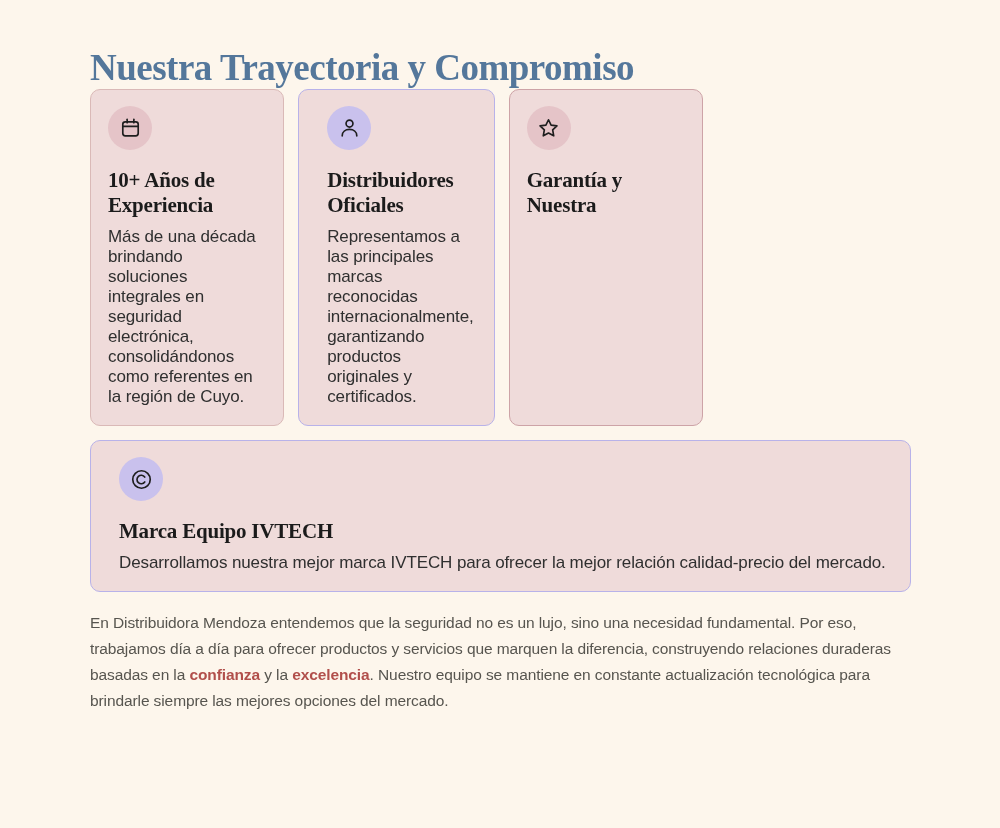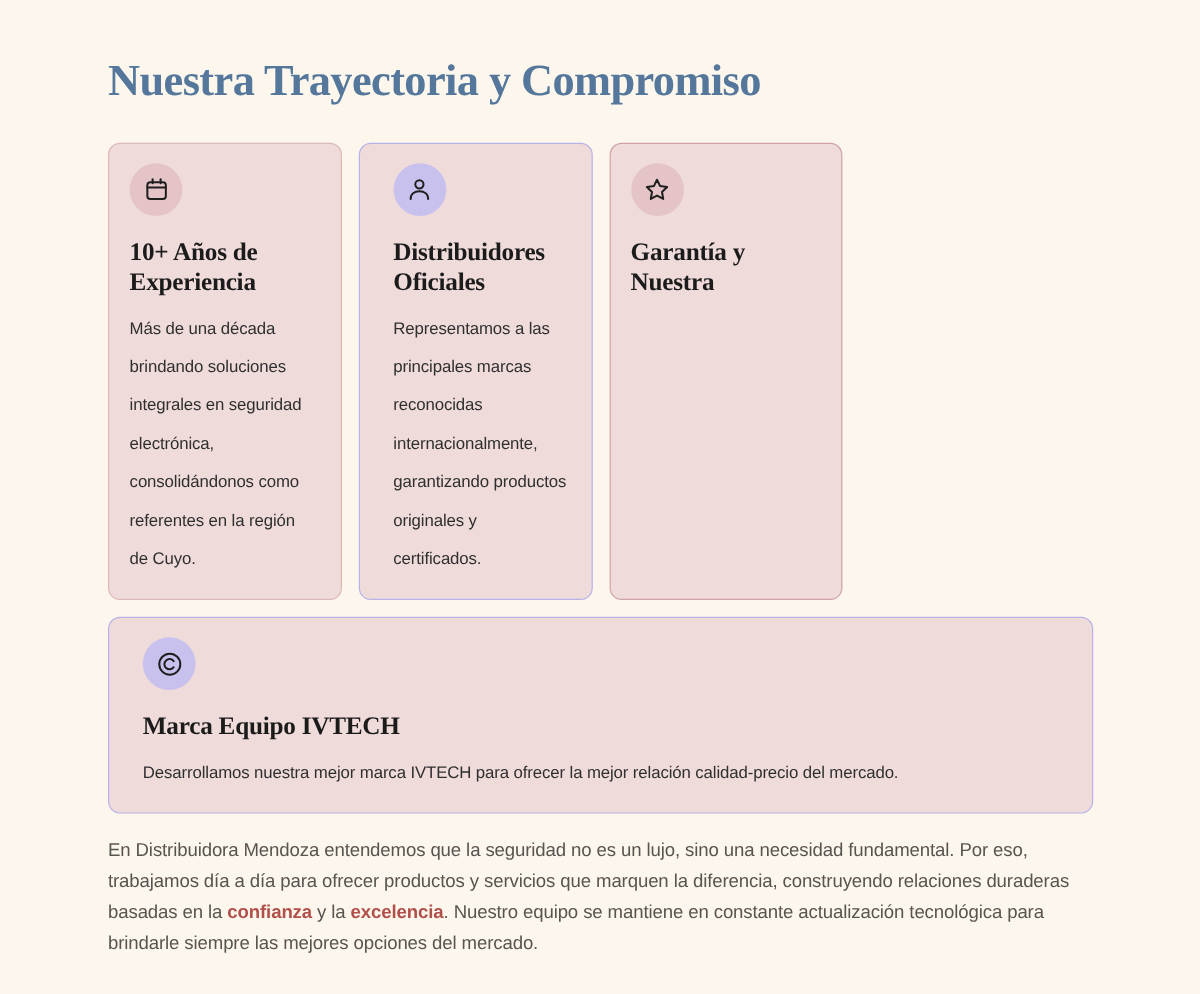--- a/index.html
+++ b/index.html
@@ -27,21 +27,20 @@
   }
   .page{
     padding:46px 89px 0 90px;
   }
   h1.page-title{
     font-family:"Liberation Serif", serif;
     font-weight:700;
     font-size:37px;
     letter-spacing:-0.5px;
     color:var(--title-blue);
-    margin-bottom:30px;
   }
   .grid{
     display:grid;
     grid-template-columns:1fr 1fr 1fr 1fr;
     gap:14px;
   }
   .card{
     background:var(--card-bg);
     border:1px solid var(--border-rose);
     border-radius:10px;
@@ -64,22 +63,22 @@
   .card h3{
     font-family:"Liberation Serif", serif;
     font-weight:700;
     font-size:21px;
     color:var(--ink);
     margin-top:18px;
     margin-bottom:9px;
     letter-spacing:-0.2px;
   }
   .card p{
-    font-size:14px;
-    line-height:32px;
+    font-size:17px;
+    line-height:20px;
     color:var(--body-text);
     letter-spacing:-0.1px;
   }
   .closing{
     margin-top:18px;
     font-size:15.5px;
     line-height:26px;
     color:var(--closing-text);
     letter-spacing:-0.1px;
     max-width:821px;

